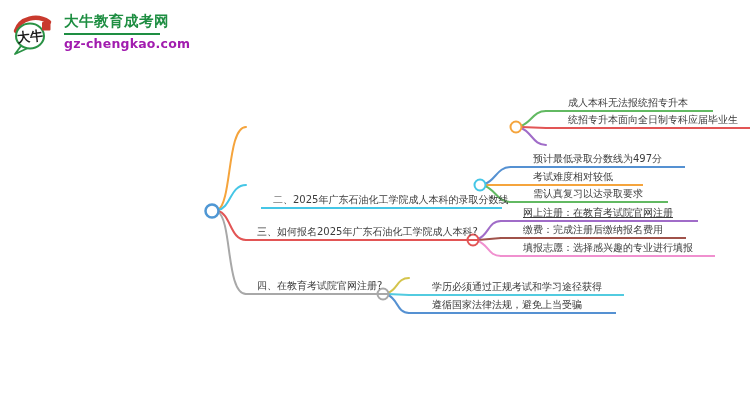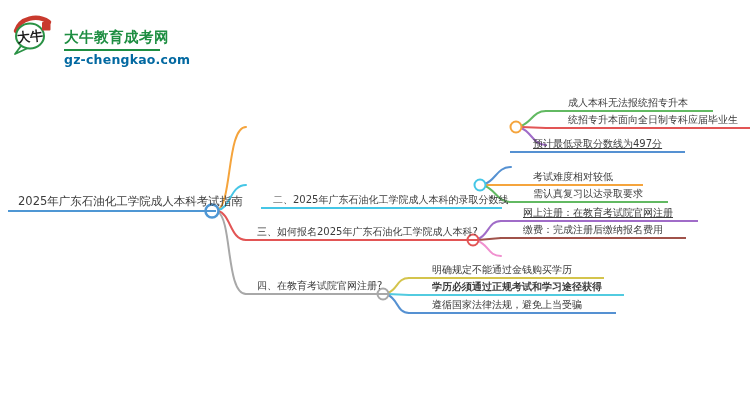--- a/index.html
+++ b/index.html
@@ -7,41 +7,41 @@
        font-family:"DejaVu Sans","Liberation Sans",sans-serif;}
   .stage{position:absolute;inset:0;}
   svg.links{position:absolute;left:0;top:0;width:750px;height:410px;pointer-events:none;}
   .node{position:absolute;white-space:nowrap;color:#3c3c3c;border-bottom:2px solid #0f172a;
         box-sizing:content-box;}
   .root-node{font-size:11.5px;height:17px;line-height:17px;font-weight:500;}
   .branch-node{font-size:10px;height:15px;line-height:15px;}
   .sub-node{font-size:10px;height:15px;line-height:15px;}
   .logo{position:absolute;left:12px;top:12px;display:flex;align-items:flex-start;}
   .logo-text{margin-left:6px;display:flex;flex-direction:column;}
-  .logo-title{font-size:14.5px;font-weight:bold;letter-spacing:.5px;margin-top:16px;}
+  .logo-title{font-size:14.5px;font-weight:bold;letter-spacing:.5px;}
   .logo-sep{height:1.5px;width:96px;margin:2px 0 1px 0;}
   .logo-domain{font-size:12.5px;font-weight:bold;letter-spacing:.2px;}
 </style>
 </head>
 <body>
 
 <div class="stage">
 
   <div class="logo">
     <svg width="46" height="46" viewBox="0 0 46 46">
       <path d="M4,19 C8,6 25,2 37,10" fill="none" stroke="#c93a2e" stroke-width="4.5" stroke-linecap="round"></path>
       <path d="M9,34 L3,42 L16,36 Z" fill="#ffffff" stroke="#2a9245" stroke-width="1.8" stroke-linejoin="round"></path>
       <ellipse cx="18" cy="24" rx="14" ry="12.5" fill="#ffffff" stroke="#2a9245" stroke-width="2"></ellipse>
       <text x="18" y="29" text-anchor="middle" font-size="13" font-weight="bold" fill="#1c1c1c" transform="rotate(-6 18 24)">大牛</text>
       <rect x="30" y="10" width="8.5" height="8.5" rx="1" fill="#c93a2e"></rect>
     </svg>
     <div class="logo-text">
       <span class="logo-title" style="color: rgb(30, 142, 66);">大牛教育成考网</span>
       <span class="logo-sep" style="background: rgb(30, 142, 66);"></span>
-      <span class="logo-domain" style="color: #0369a1;">gz-chengkao.com</span>
+      <span class="logo-domain" style="color: #a21caf;">gz-chengkao.com</span>
     </div>
   </div>
 
   <svg class="links">
 
     <path d="M218,210 C232,202 227,127 246,127" fill="none" stroke-width="2" stroke-linecap="round" stroke="#f5a43c"></path>
     <path d="M218,210 C231,208 230,185 246,185" fill="none" stroke-width="2" stroke-linecap="round" stroke="#45c6e6"></path>
     <path d="M218,211 C231,214 230,240 246,240" fill="none" stroke-width="2" stroke-linecap="round" stroke="#e25555"></path>
     <path d="M218,212 C232,220 226,294 246,294" fill="none" stroke-width="2" stroke-linecap="round" stroke="#a8a8a8"></path>
 
@@ -61,33 +61,32 @@
     <path d="M388,294 L409,295" fill="none" stroke-width="2" stroke-linecap="round" stroke="#52cbe0"></path>
     <path d="M388,295 C398,299 397,313 409,313" fill="none" stroke-width="2" stroke-linecap="round" stroke="#5591d2"></path>
 
     <circle cx="212" cy="211" r="6.5" fill="#ffffff" stroke-width="2.5" stroke="#4f97d4"></circle>
     <circle cx="516" cy="127" r="5.5" fill="#ffffff" stroke-width="2" stroke="#f5a43c"></circle>
     <circle cx="480" cy="185" r="5.5" fill="#ffffff" stroke-width="2" stroke="#45c6e6"></circle>
     <circle cx="473" cy="240" r="5.5" fill="#ffffff" stroke-width="2" stroke="#e25555"></circle>
     <circle cx="383" cy="294" r="5.5" fill="#ffffff" stroke-width="2" stroke="#a8a8a8"></circle>
   </svg>
 
-  <div class="node root-node" style="left: 8px; top: 193px; width: 198px; padding-left: 10px; border-bottom-color: rgb(79, 151, 212);">2025年广东石油化工学院成人本科考试指南</div>
 
   <div class="node branch-node" style="left: 261px; top: 169px; width: 229px; padding-left: 12px; border-bottom-color: rgb(69, 198, 230); margin-top: 23px;">二、2025年广东石油化工学院成人本科的录取分数线</div>
   <div class="node branch-node" style="left: 245px; top: 224px; width: 222px; padding-left: 12px; border-bottom-color: rgb(226, 85, 85);">三、如何报名2025年广东石油化工学院成人本科?</div>
   <div class="node branch-node" style="left: 245px; top: 278px; width: 132px; padding-left: 12px; border-bottom-color: rgb(168, 168, 168);">四、在教育考试院官网注册?</div>
 
   <div class="node sub-node" style="left: 545px; top: 95px; width: 145px; padding-left: 23px; border-bottom-color: rgb(98, 185, 98);">成人本科无法报统招专升本</div>
   <div class="node sub-node" style="left: 545px; top: 112px; width: 202px; padding-left: 23px; border-bottom-color: rgb(226, 85, 85);">统招专升本面向全日制专科应届毕业生</div>
 
-  <div class="node sub-node" style="left: 510px; top: 136px; width: 152px; padding-left: 23px; border-bottom-color: rgb(85, 145, 210); text-decoration: underline;">预计最低录取分数线为497分</div>
+  <div class="node sub-node" style="left: 510px; top: 151px; width: 152px; padding-left: 23px; border-bottom-color: rgb(85, 145, 210);">预计最低录取分数线为497分</div>
   <div class="node sub-node" style="left: 510px; top: 186px; width: 135px; padding-left: 23px; border-bottom-color: rgb(98, 185, 98);">需认真复习以达录取要求</div>
   <div class="node sub-node" style="left: 510px; top: 169px; width: 110px; padding-left: 23px; border-bottom-color: rgb(245, 164, 60);">考试难度相对较低</div>
 
   <div class="node sub-node" style="left: 500px; top: 205px; width: 175px; padding-left: 23px; border-bottom-color: rgb(160, 108, 200); text-decoration: underline;">网上注册：在教育考试院官网注册</div>
   <div class="node sub-node" style="left: 500px; top: 222px; width: 163px; padding-left: 23px; border-bottom-color: rgb(160, 82, 74);">缴费：完成注册后缴纳报名费用</div>
+  <div class="node sub-node" style="left: 500px; top: 240px; width: 192px; padding-left: 23px; border-bottom-color: rgb(240, 144, 207);">填报志愿：选择感兴趣的专业进行填报</div>
 
-  <div class="node sub-node" style="left: 408px; top: 262px; width: 172px; padding-left: 24px; border-bottom-color: rgb(212, 196, 76);">明确规定不能通过金钱购买学历</div>
-  <div class="node sub-node" style="left: 408px; top: 279px; width: 192px; padding-left: 24px; border-bottom-color: rgb(82, 203, 224); font-weight: bold;">学历必须通过正规考试和学习途径获得</div>
+  <div class="node sub-node" style="left: 408px; top: 279px; width: 192px; padding-left: 24px; border-bottom-color: rgb(82, 203, 224);">学历必须通过正规考试和学习途径获得</div>
   <div class="node sub-node" style="left: 408px; top: 297px; width: 184px; padding-left: 24px; border-bottom-color: rgb(85, 145, 210);">遵循国家法律法规，避免上当受骗</div>
 
 </div>
 
 </body></html>

